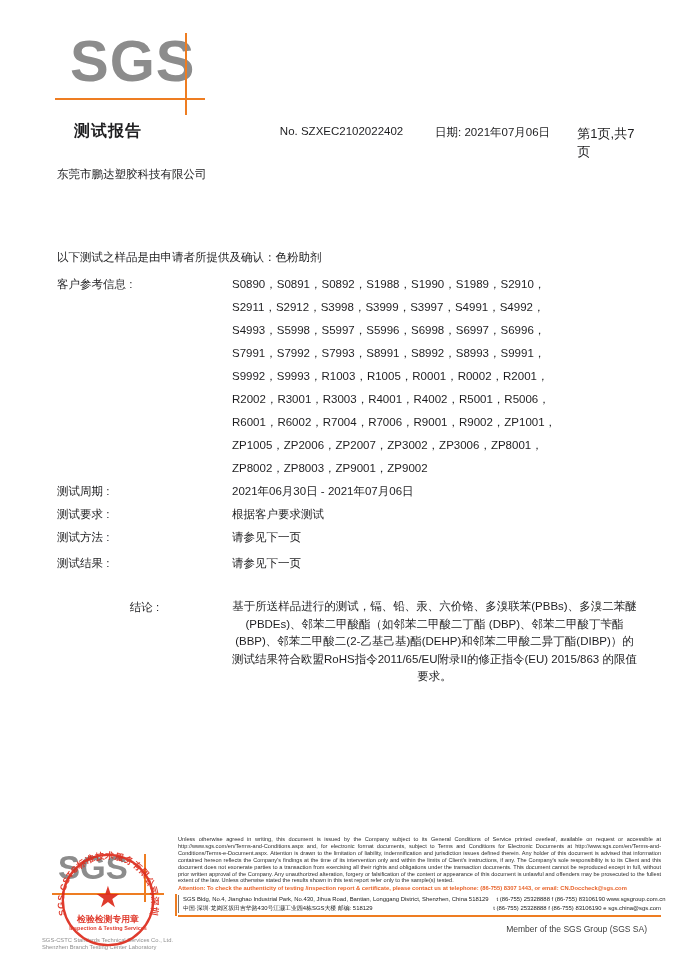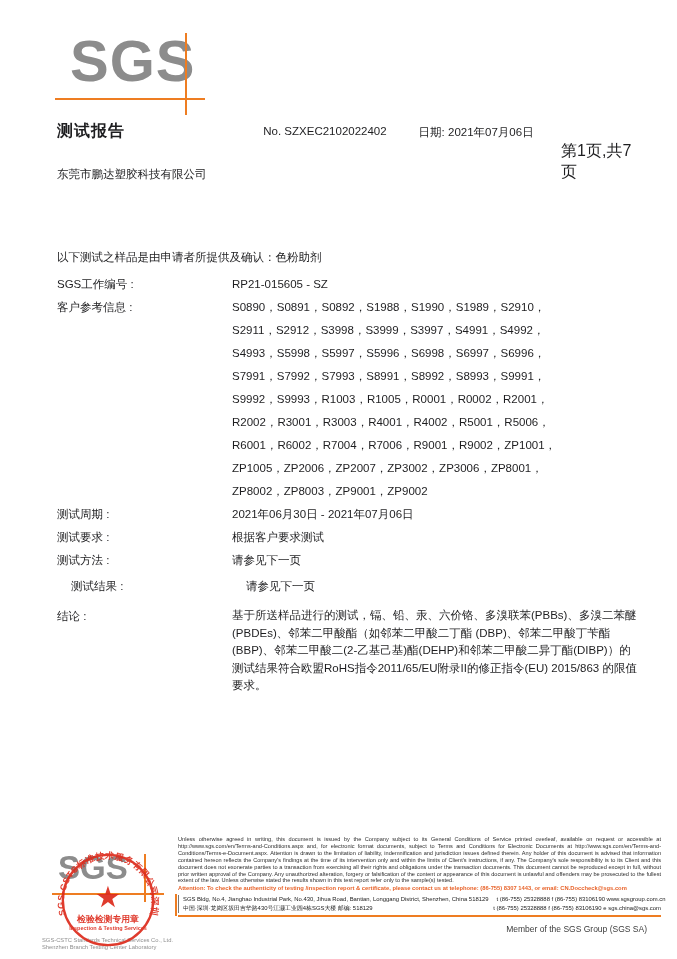--- a/index.html
+++ b/index.html
@@ -8,38 +8,38 @@
 
   .page { position:absolute; inset:0; background:#fff; }
 
   
   .logo-wrap { position:absolute; left:70px; top:32px; }
   .logo-text { font-size:58px; font-weight:bold; color:#8c8c8c; line-height:1; letter-spacing:1px; }
   .logo-hline { position:absolute; left:55px; top:98px; width:150px; height:2px; background:#ee7d22; }
   .logo-vline { position:absolute; left:185px; top:33px; width:2px; height:82px; background:#ee7d22; }
 
   
-  .title-row { position:absolute; left:57px; top:121px; right:30px; display:flex; align-items:flex-start; }
+  .title-row { position:absolute; left:74px; top:121px; right:30px; display:flex; align-items:flex-start; }
   .rpt-title { width:175px; font-size:16px; font-weight:bold; letter-spacing:1px; }
   .rpt-no { width:188px; font-size:11.5px; padding-top:4px;text-align:center; }
   .rpt-date { width:143px; font-size:11.5px; padding-top:4px; }
-  .rpt-page { font-size:16px; padding-top:4px;margin-top:16px; }
+  .rpt-page { font-size:13px; padding-top:4px; }
 
   
   .applicant { position:absolute; left:57px; top:163px; font-size:11.5px; line-height:23px;text-align:right; }
 
   
   .statement { position:absolute; left:57px; top:250px; font-size:11.5px; }
   .fields { position:absolute; left:57px; top:273px; right:40px; }
   .frow { display:flex; font-size:11.5px; line-height:23px; }
   .flabel { width:175px; flex:none; }
   .fvalue { flex:1; }
   .refline { line-height:23px; }
-  .frow.gap-top { margin-top:3px;margin-left:14px; }
-  .frow.conclusion { margin-top:7px; }
+  .frow.gap-top { margin-top:3px; }
+  .frow.conclusion { margin-top:21px;text-align:center; }
   .frow.conclusion .fvalue { line-height:17.5px; padding-top:2px; }
 
   
   .footer { position:absolute; left:40px; right:16px; bottom:5px; height:120px; }
 
   .stamp-zone { position:absolute; left:0; top:4px; width:138px; height:116px; }
   .f-logo { position:absolute; left:18px; top:13px; font-size:33px; font-weight:bold; color:#8c8c8c; line-height:1; z-index:1; }
   .f-hline { position:absolute; left:12px; top:55px; width:112px; height:1.5px; background:#ee7d22; z-index:1; }
   .f-vline { position:absolute; left:104px; top:16px; width:1.5px; height:48px; background:#ee7d22; z-index:1; }
   .seal { position:absolute; left:14px; top:8px; width:108px; height:108px; z-index:2; opacity:.92; }
@@ -73,24 +73,20 @@
   </div>
 
   <div class="applicant">
     <div>东莞市鹏达塑胶科技有限公司</div>
   </div>
 
   <div class="statement">以下测试之样品是由申请者所提供及确认：色粉助剂</div>
 
   <div class="fields">
 
-    <div class="frow">
-      <div class="flabel">SGS工作编号 :</div>
-      <div class="fvalue">RP21-015605 - SZ</div>
-    </div>
 
 
     <div class="frow">
       <div class="flabel">客户参考信息 :</div>
       <div class="fvalue">
         <div class="refline">S0890，S0891，S0892，S1988，S1990，S1989，S2910，</div>
         <div class="refline">S2911，S2912，S3998，S3999，S3997，S4991，S4992，</div>
         <div class="refline">S4993，S5998，S5997，S5996，S6998，S6997，S6996，</div>
         <div class="refline">S7991，S7992，S7993，S8991，S8992，S8993，S9991，</div>
         <div class="refline">S9992，S9993，R1003，R1005，R0001，R0002，R2001，</div>

